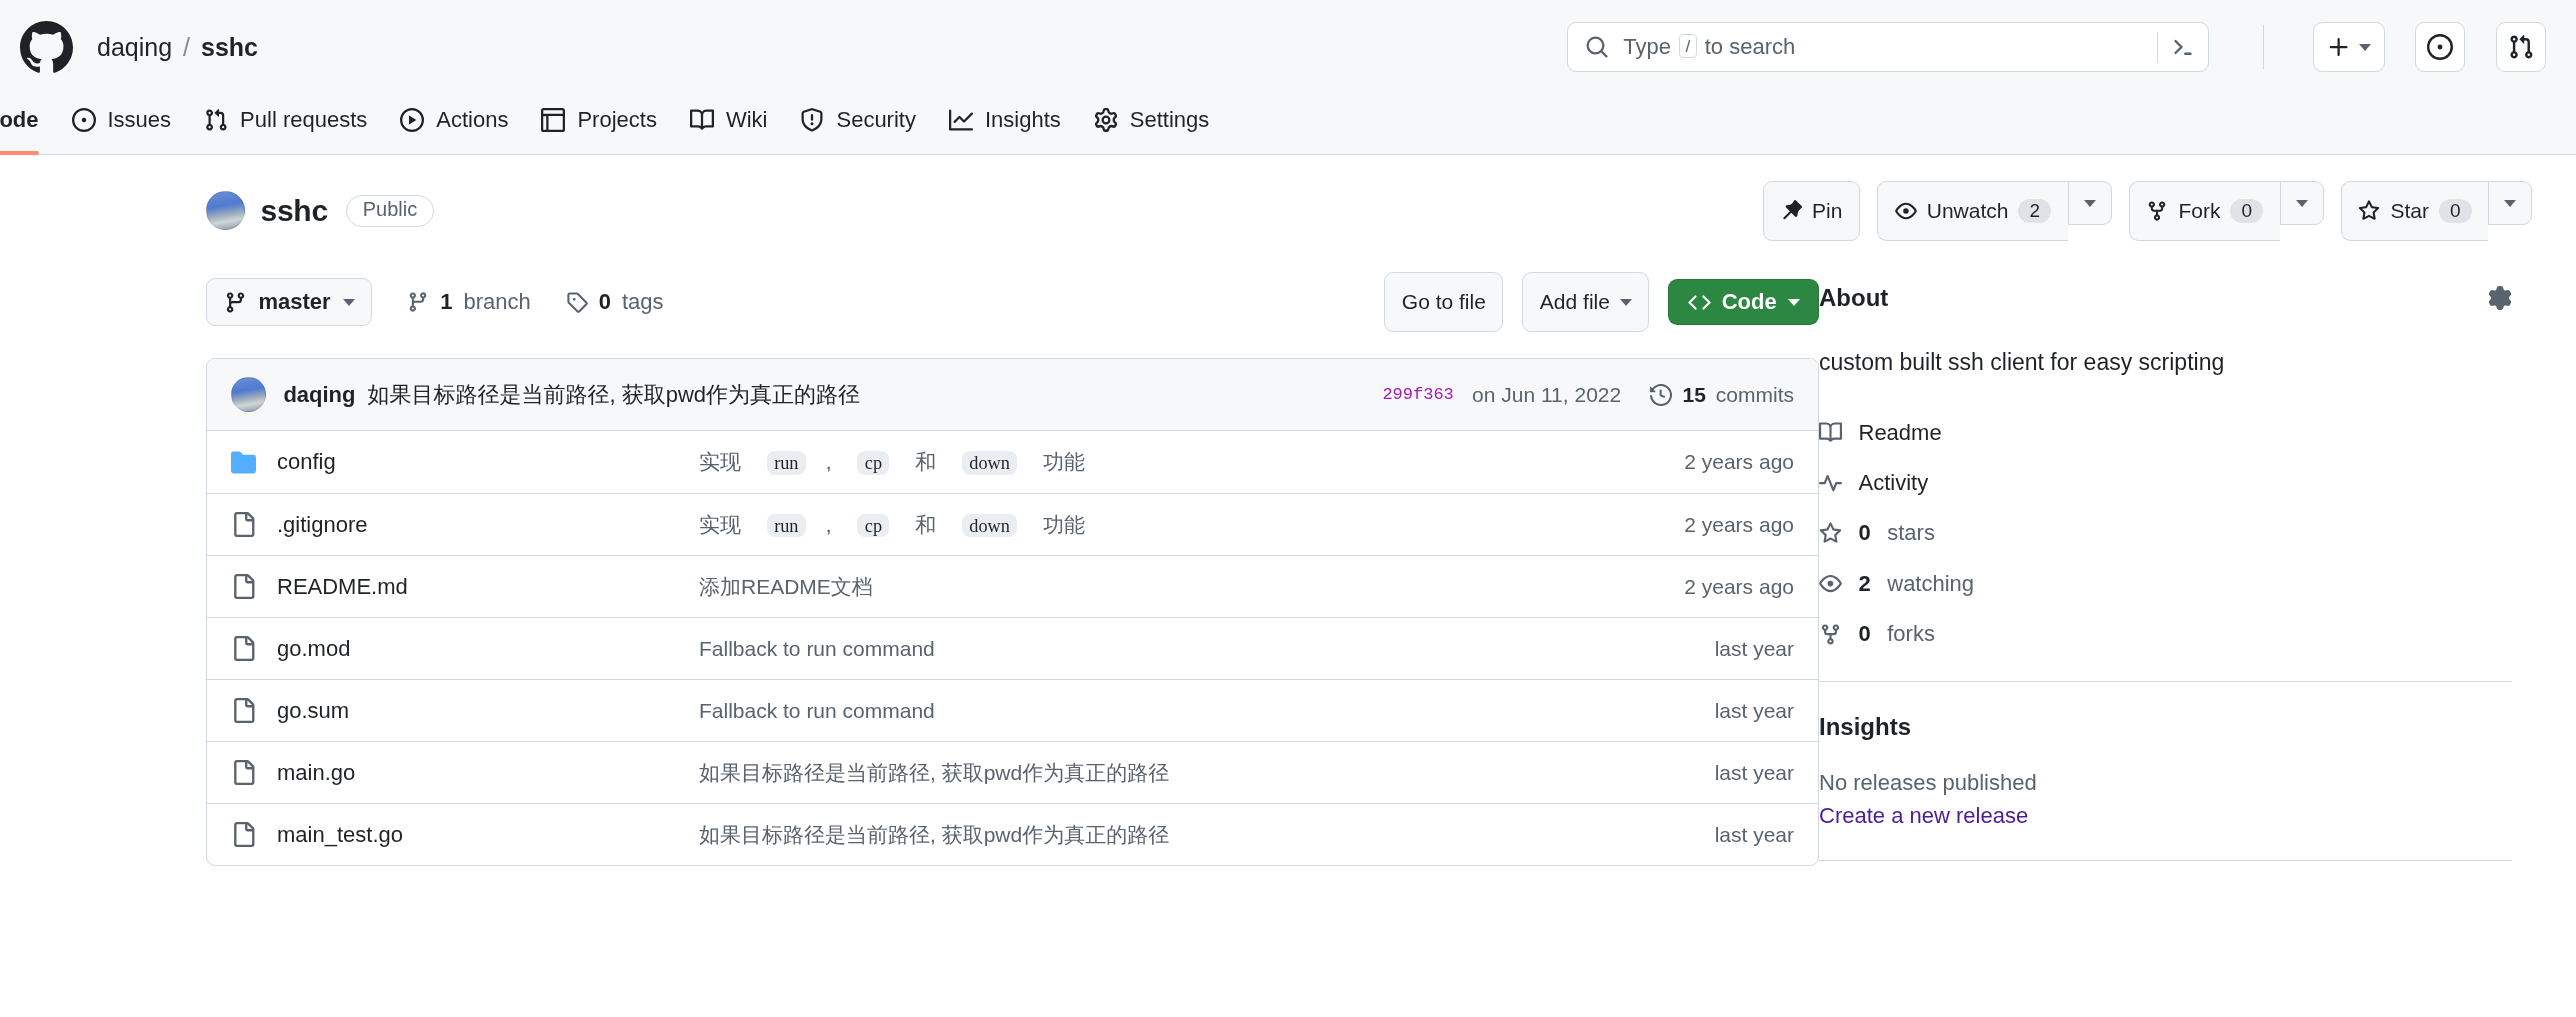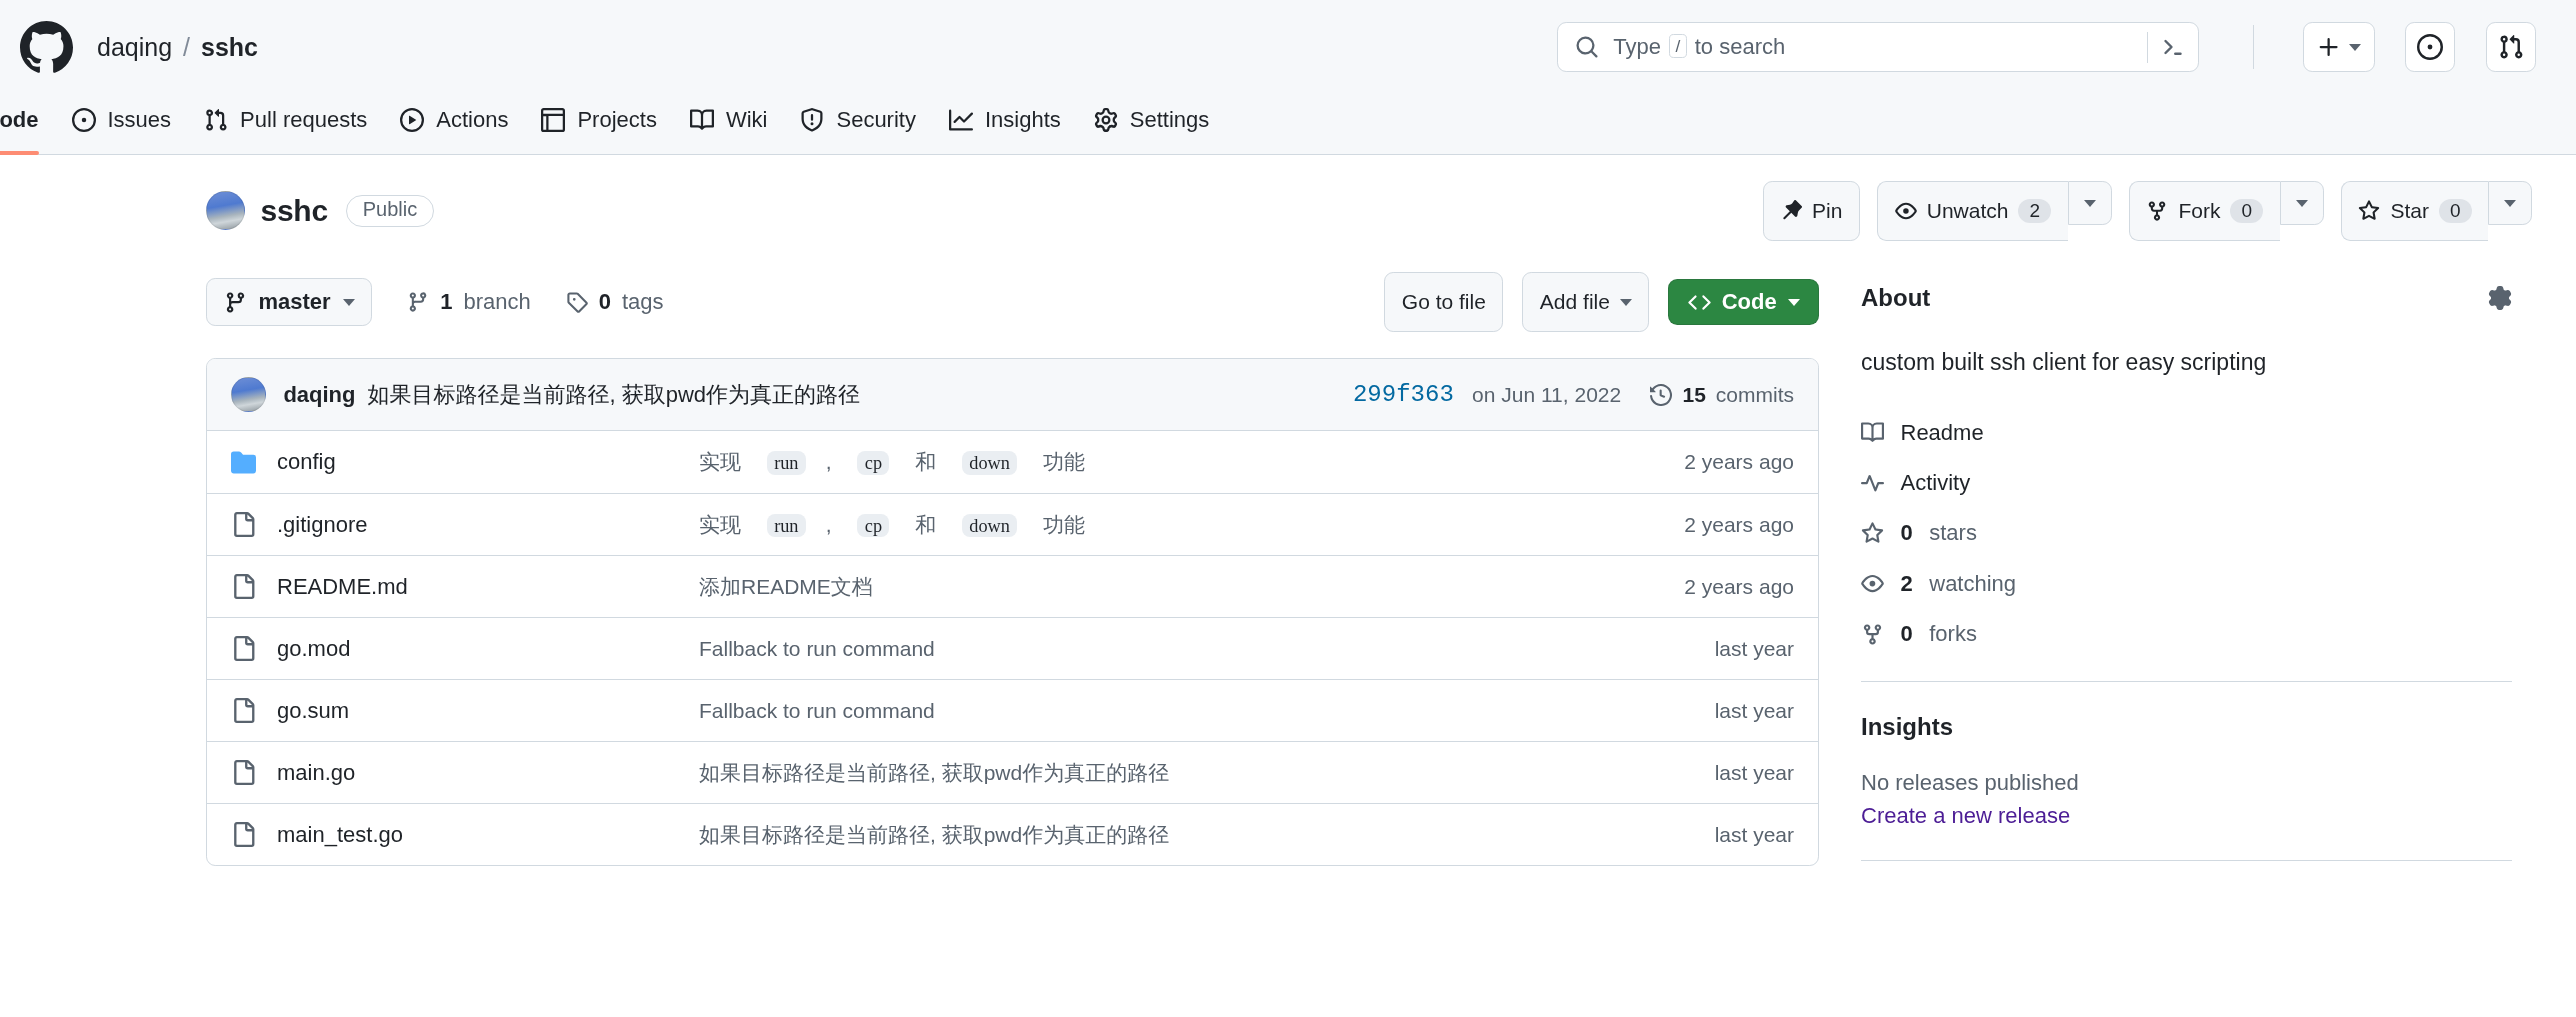--- a/index.html
+++ b/index.html
@@ -20,21 +20,21 @@
     padding: 0 37px 0 20px;
     position: relative;
   }
   .gh-logo { width: 53px; height: 53px; flex: 0 0 auto; margin-right: 24px; }
   .breadcrumb { display: flex; align-items: baseline; font-size: 25px; }
   .bc-owner { color: #1f2328; }
   .bc-sep { color: #818b98; margin: 0 11px; font-size: 25px; }
   .bc-repo { color: #1f2328; font-weight: bold; }
 
   .topbar-right {
-    position: absolute; right: 40px; top: 0; height: 94px;
+    position: absolute; right: 30px; top: 0; height: 94px;
     display: flex; align-items: center; gap: 16px;
   }
   .searchbox {
     width: 642px; height: 50px;
     border: 0.9px solid #d1d9e0; border-radius: 9.2px;
     background: #ffffff;
     display: flex; align-items: center;
     padding: 0 13px 0 16.5px;
     margin-right: 20px;
   }
@@ -121,21 +121,20 @@
   }
   .count-pill {
     background: #dfe3e8; border-radius: 18.3px;
     padding: 0.9px 11px 1.8px; font-size: 19px; color: #1f2328;
   }
 
   
   .main {
     display: flex;
     padding: 39px 64px 0 206px;
-    gap: 42px;
   }
   .col-left { width: 1613px; flex: 0 0 1613px; }
   .col-right { flex: 1 1 auto; padding-top: 5.5px; }
 
   
   .file-controls { display: flex; align-items: center; height: 48px; position: relative; margin-bottom: 32px; }
   .branch-btn {
     height: 48px; border: 0.9px solid #d1d9e0; border-radius: 9.2px;
     background: #f6f8fa; display: flex; align-items: center; gap: 12px;
     padding: 0 16.5px; font-size: 22px; font-weight: bold;
@@ -160,21 +159,21 @@
   }
   .commit-avatar {
     width: 35px; height: 35px; border-radius: 50%;
     background: linear-gradient(170deg, #6e8fd6 0%, #4f7ad0 38%, #a8b4bd 63%, #cfd6da 76%, #8d969c 100%);
     margin-right: 17.4px; flex: 0 0 auto;
     border: 0.9px solid rgba(0,0,0,.08);
   }
   .commit-author { font-size: 22px; font-weight: bold; margin-right: 12px; }
   .commit-msg { font-size: 22px; color: #1f2328; }
   .commit-right { position: absolute; right: 24px; display: flex; align-items: center; gap: 18.3px; }
-  .commit-sha { font-family: "Liberation Mono", "DejaVu Sans Mono", monospace; font-size: 24px; color: #0369a1; }
+  .commit-sha { font-family: "Liberation Mono", "DejaVu Sans Mono", monospace; font-size: 17px; color: #a21caf; }
   .commit-date { font-size: 21px; color: #59636e; }
   .commits-count { display: flex; align-items: center; gap: 10px; font-size: 21px; color: #59636e; margin-left: 11px; }
   .commits-count b { color: #1f2328; }
 
   .frow {
     height: 62px; display: flex; align-items: center;
     border-top: 0.9px solid #d1d9e0; padding: 0 24px;
     position: relative;
   }
   .frow:first-of-type { border-top: none; }

